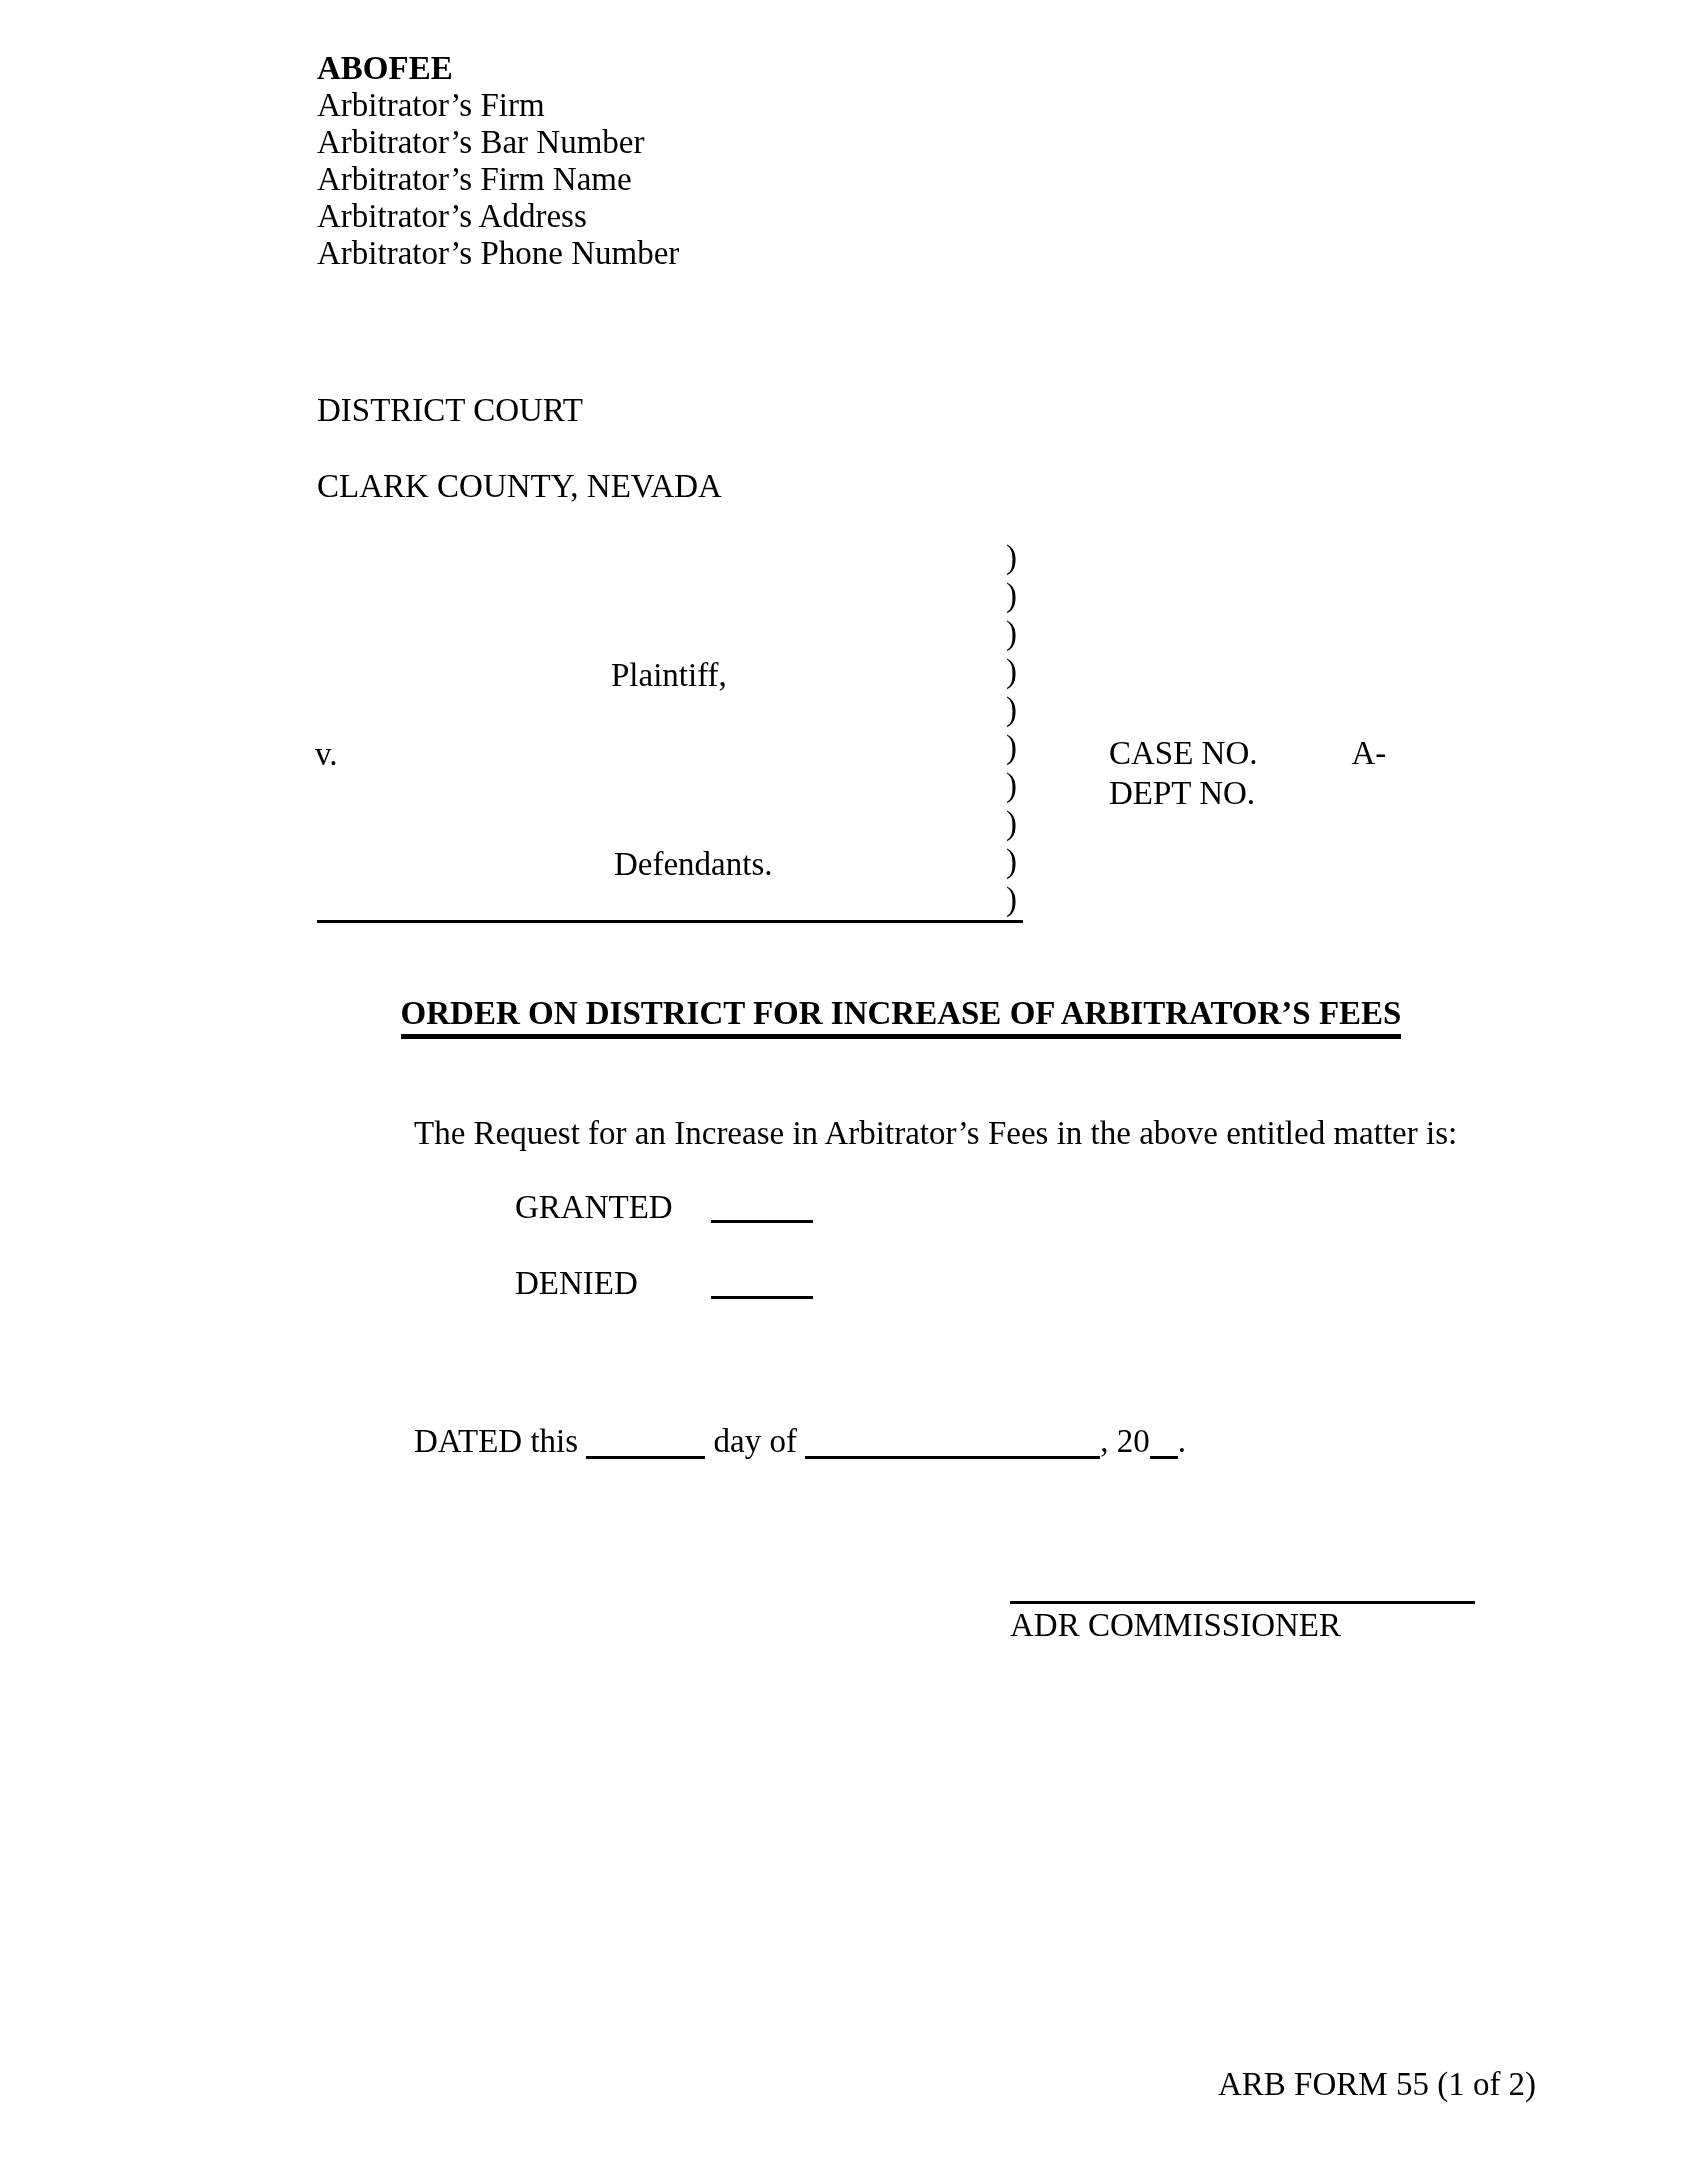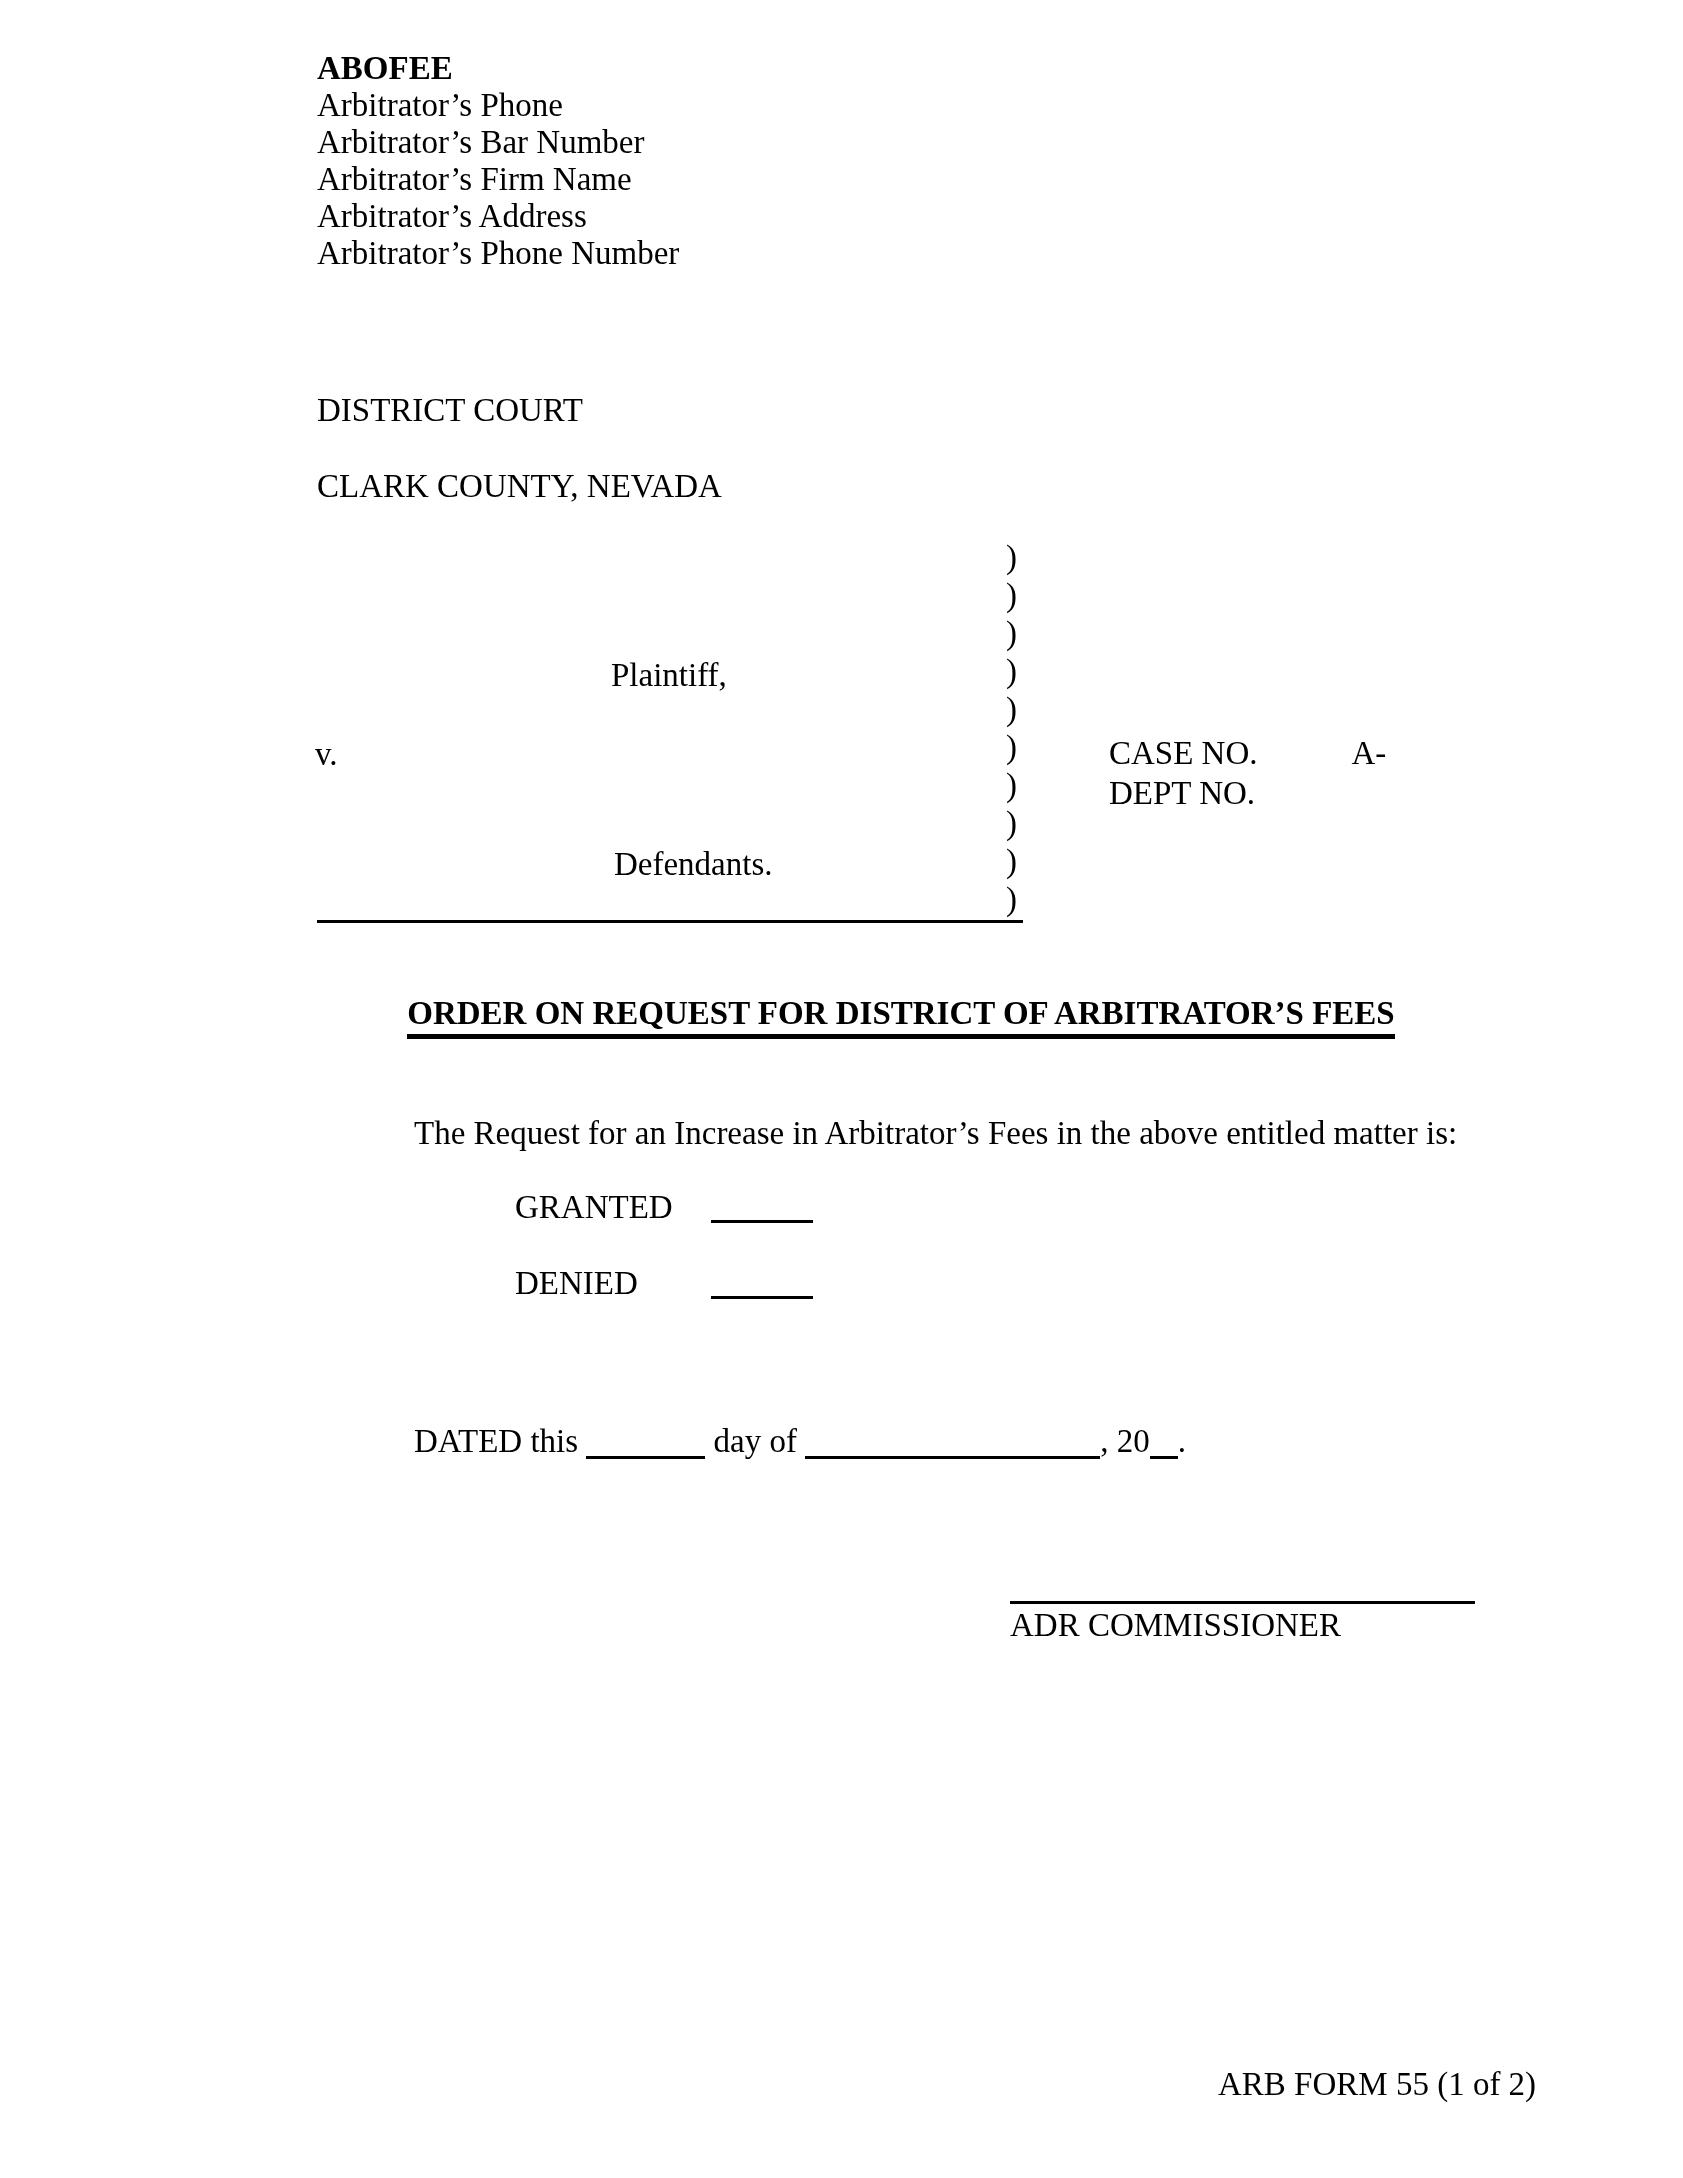--- a/index.html
+++ b/index.html
@@ -71,21 +71,21 @@
 
   .form-footer { left: 1218px; top: 2065px; }
 </style>
 </head>
 <body>
 
 <div class="page">
 
   <div class="abs attorney-block">
     <div class="bold">ABOFEE</div>
-    <div>Arbitrator’s Phone</div>
+    <div>Arbitrator’s Firm</div>
     <div>Arbitrator’s Bar Number</div>
     <div>Arbitrator’s Firm Name</div>
     <div>Arbitrator’s Address</div>
     <div>Arbitrator’s Phone Number</div>
   </div>
 
   <div class="abs court-heading">DISTRICT COURT</div>
   <div class="abs county-heading">CLARK COUNTY, NEVADA</div>
 
   <div class="abs plaintiff-label">Plaintiff,</div>
@@ -110,21 +110,21 @@
       <span>CASE NO.</span><span class="case-gap"></span><span>A-</span>
     </div>
     <div>
       <span>DEPT NO.</span>
     </div>
   </div>
 
   <div class="abs caption-rule"></div>
 
   <div class="abs order-title">
-    <span class="underlined">ORDER ON REQUEST FOR DISTRICT OF ARBITRATOR’S FEES</span>
+    <span class="underlined">ORDER ON DISTRICT FOR INCREASE OF ARBITRATOR’S FEES</span>
   </div>
 
   <div class="abs body-par">The Request for an Increase in Arbitrator’s Fees in the above entitled matter is:</div>
 
   <div class="abs granted-label">GRANTED</div>
   <div class="abs granted-blank"></div>
   <div class="abs denied-label">DENIED</div>
   <div class="abs denied-blank"></div>
 
   <div class="abs dated-line">

